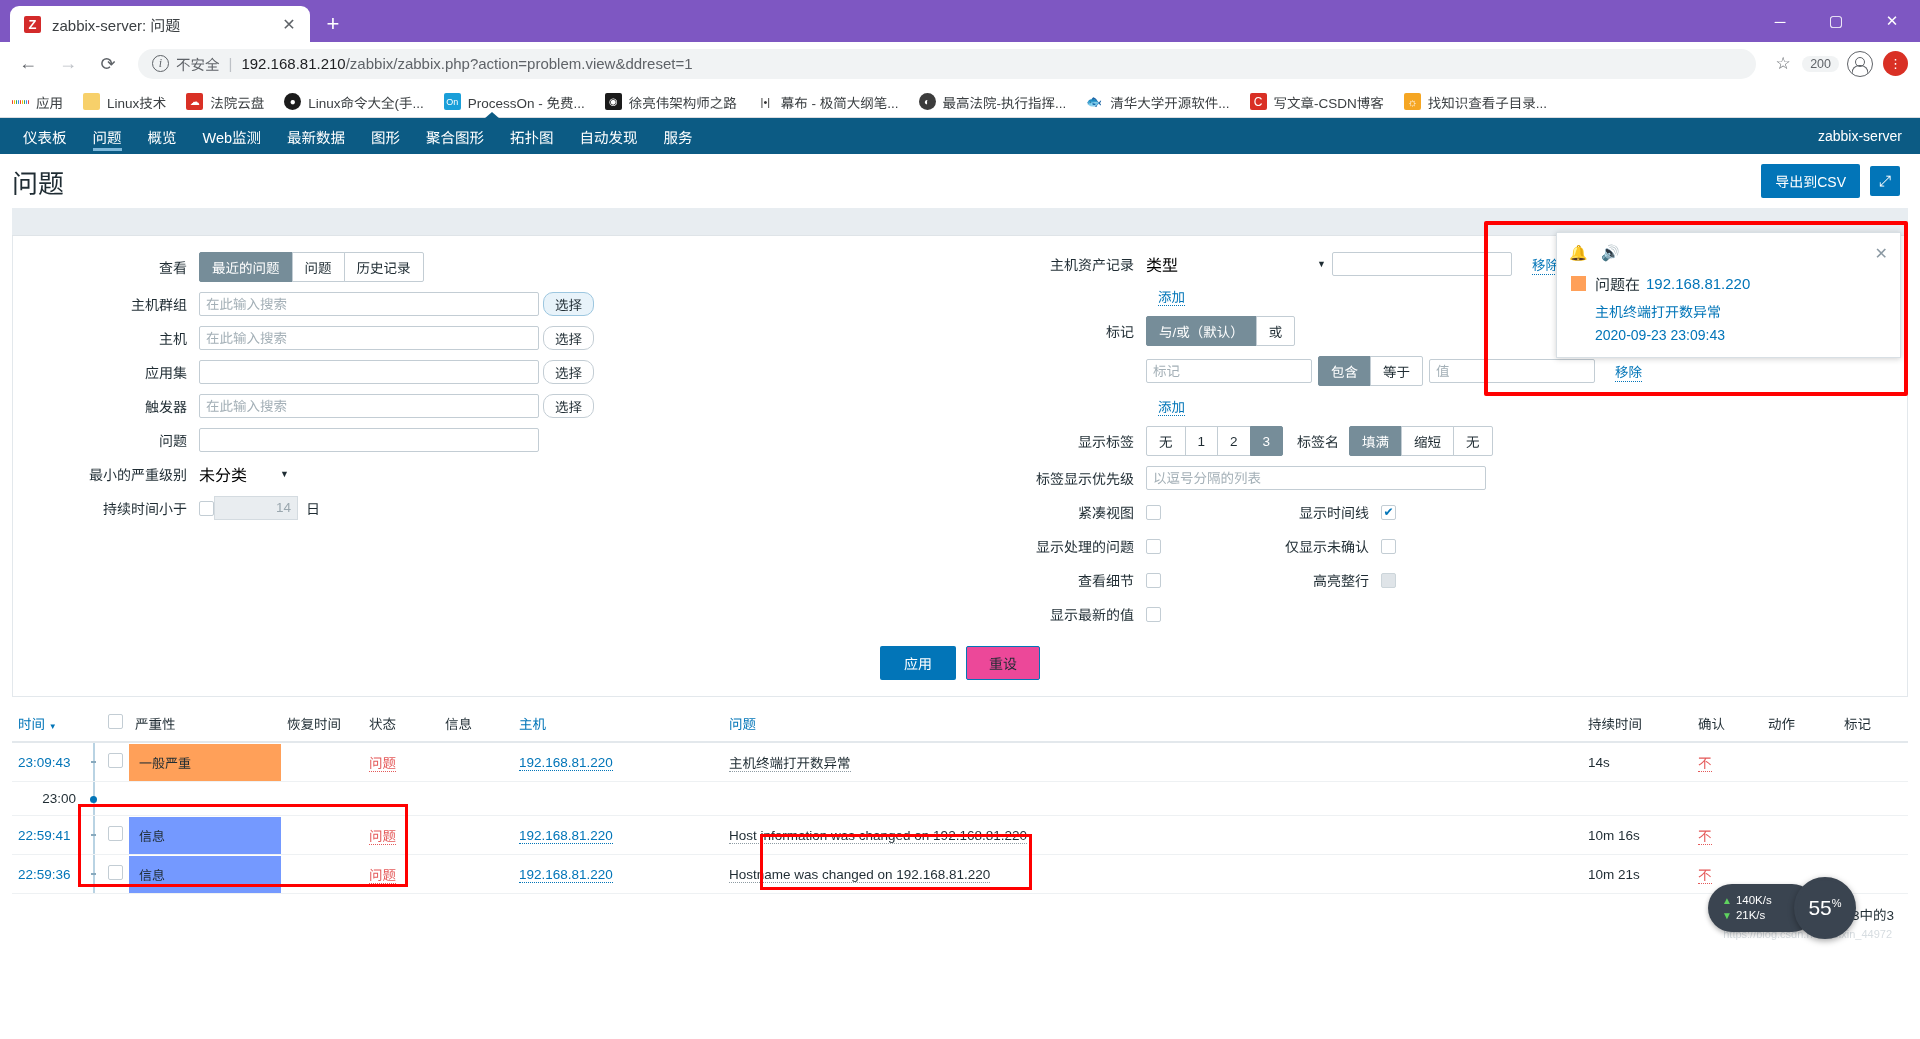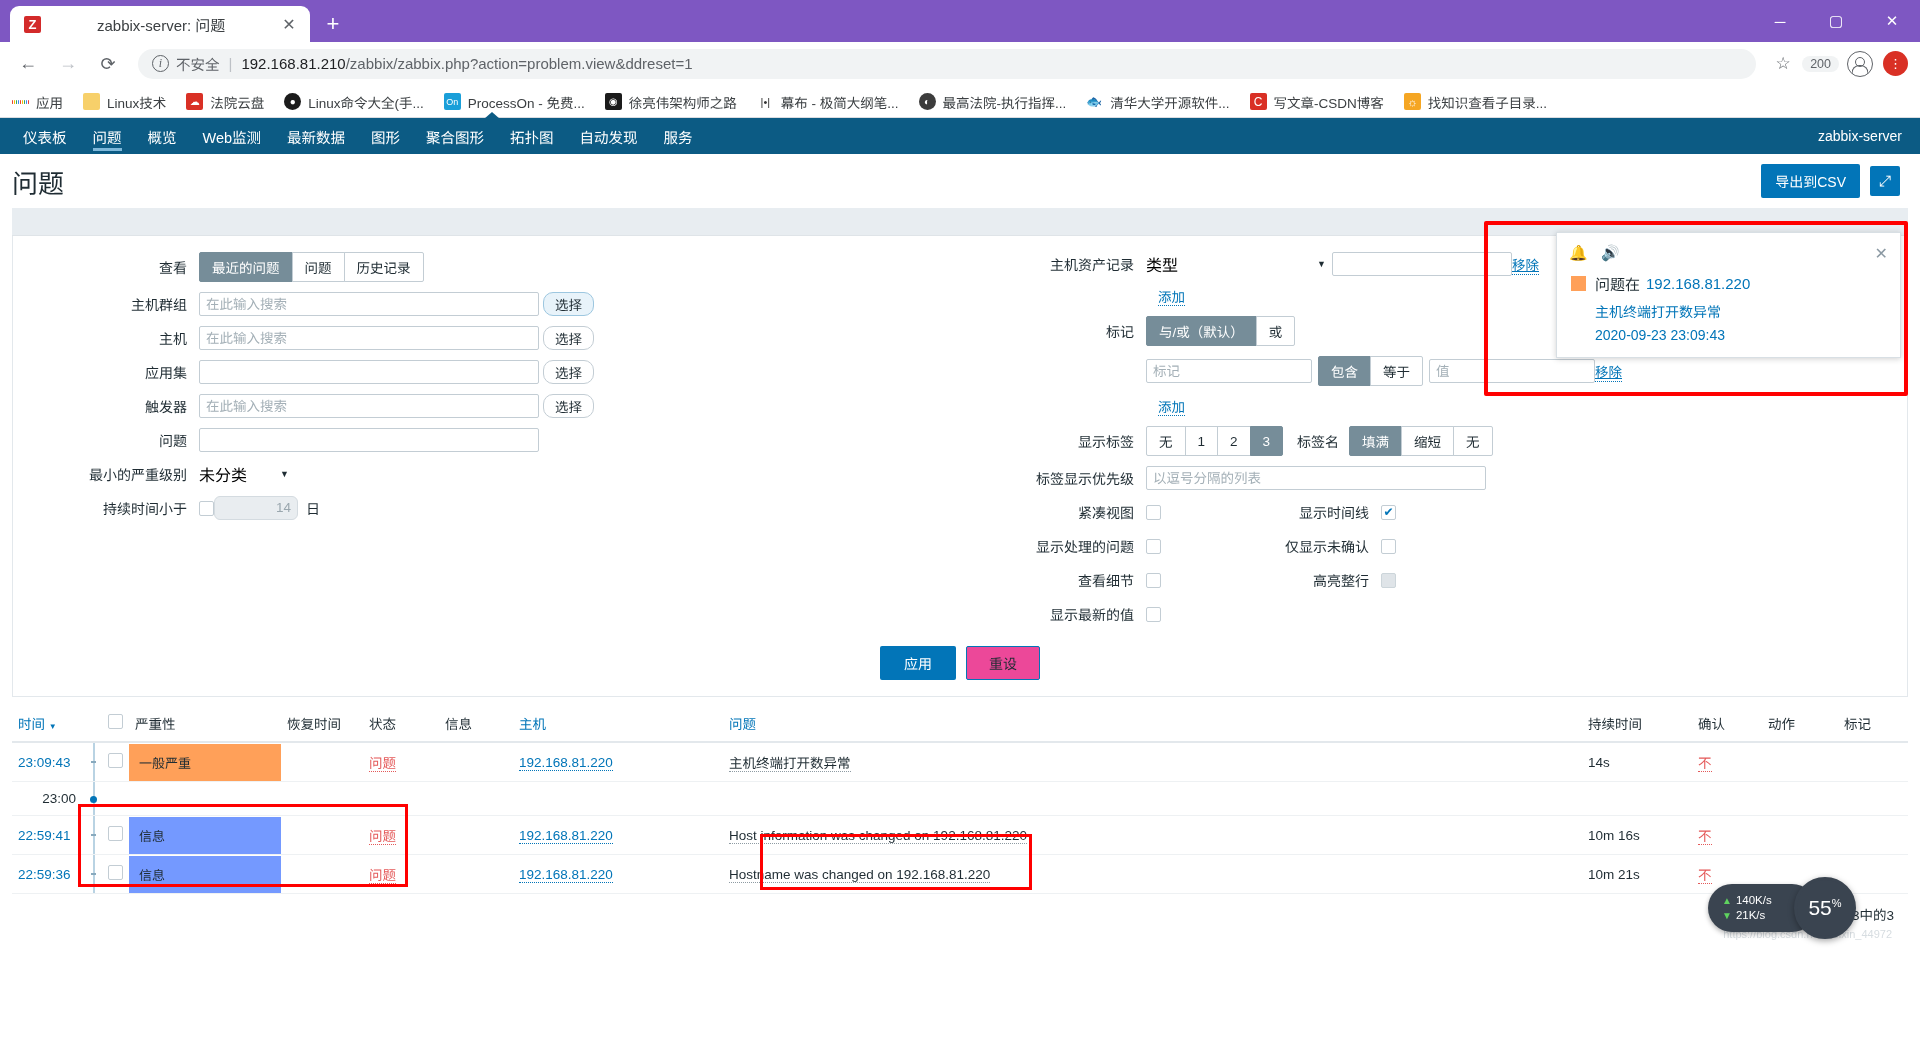--- a/index.html
+++ b/index.html
@@ -46,21 +46,20 @@
     width: 17px; height: 17px; border-radius: 2px;
     background: #d32a2a; color: #fff;
     font-weight: bold; font-size: 13px;
     display: flex; align-items: center; justify-content: center;
     margin-right: 11px; font-family: "Liberation Sans", sans-serif;
   }
   .tab .tab-title {
     font-size: 15px; color: #3c4043;
     white-space: nowrap; overflow: hidden; text-overflow: ellipsis;
     flex: 1;
-    margin-left: 45px;
   }
   .tab .tab-close {
     width: 22px; height: 22px; border-radius: 50%;
     display: flex; align-items: center; justify-content: center;
     color: #5f6368; font-size: 16px; margin-left: 14px;
   }
   .newtab {
     width: 34px; height: 34px; margin-left: 6px; margin-bottom: 1px;
     display: flex; align-items: center; justify-content: center;
     color: #fff; font-size: 22px; font-weight: 300;
@@ -260,38 +259,38 @@
     border: 1px solid #c3cdd4; background: #fff;
     color: #1f2c33; font-size: 13.5px; margin-left: 4px;
     border-radius: 10px; font-family: "Liberation Sans", sans-serif;
   }
   .btn-select.focus { background: #e8f3fa; border-color: #9dc7e0; }
 
   .link-add {
     color: #0275b8; font-size: 13.5px;
     border-bottom: 1px dotted #0275b8; cursor: pointer;
   }
-  .link-remove { color: #0275b8; font-size: 13.5px; border-bottom: 1px dotted #0275b8; margin-left: 0; text-decoration: underline; }
+  .link-remove { color: #0275b8; font-size: 13.5px; border-bottom: 1px dotted #0275b8; margin-left: 20px; }
   .subrow { margin-left: 198px; margin-bottom: 10px; }
 
   .chk {
     width: 15px; height: 15px;
     border: 1px solid #c3cdd4; background: #fff;
     border-radius: 2px; display: inline-flex;
     align-items: center; justify-content: center;
     color: #0275b8; font-size: 12px;
   }
   .chk.disabled { background: #dfe4e8; border-color: #ccd5da; }
 
   .day-input {
     width: 84px; height: 24px;
     background: #e9edf0; border: 1px solid #d4dbe0;
     text-align: right; padding: 0 6px;
     font-size: 13.5px; color: #9aa7ae;
-    line-height: 22px; border-radius: 6px;
+    line-height: 22px; border-radius: 0;
   }
 
   .filter-actions {
     display: flex; justify-content: center;
     gap: 10px; padding: 10px 0 6px 0;
   }
   .btn-apply {
     background: #0275b8; color: #fff; border: none;
     padding: 7px 24px; font-size: 14px; border-radius: 2px;
     font-family: "Liberation Sans", sans-serif;

